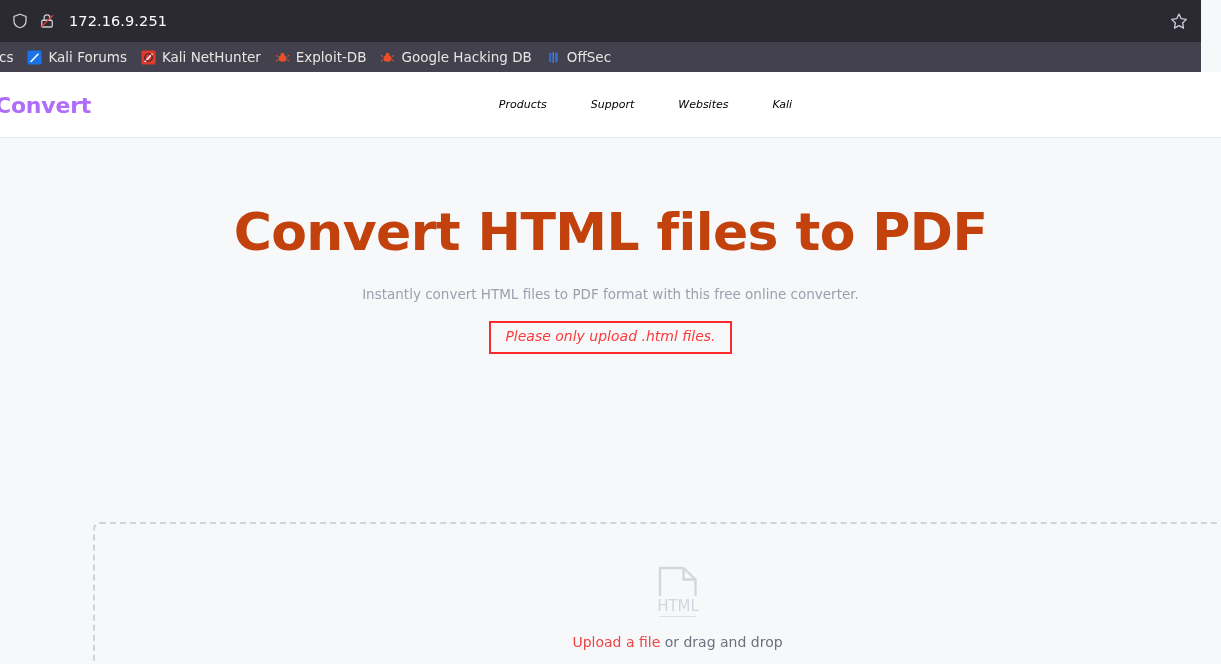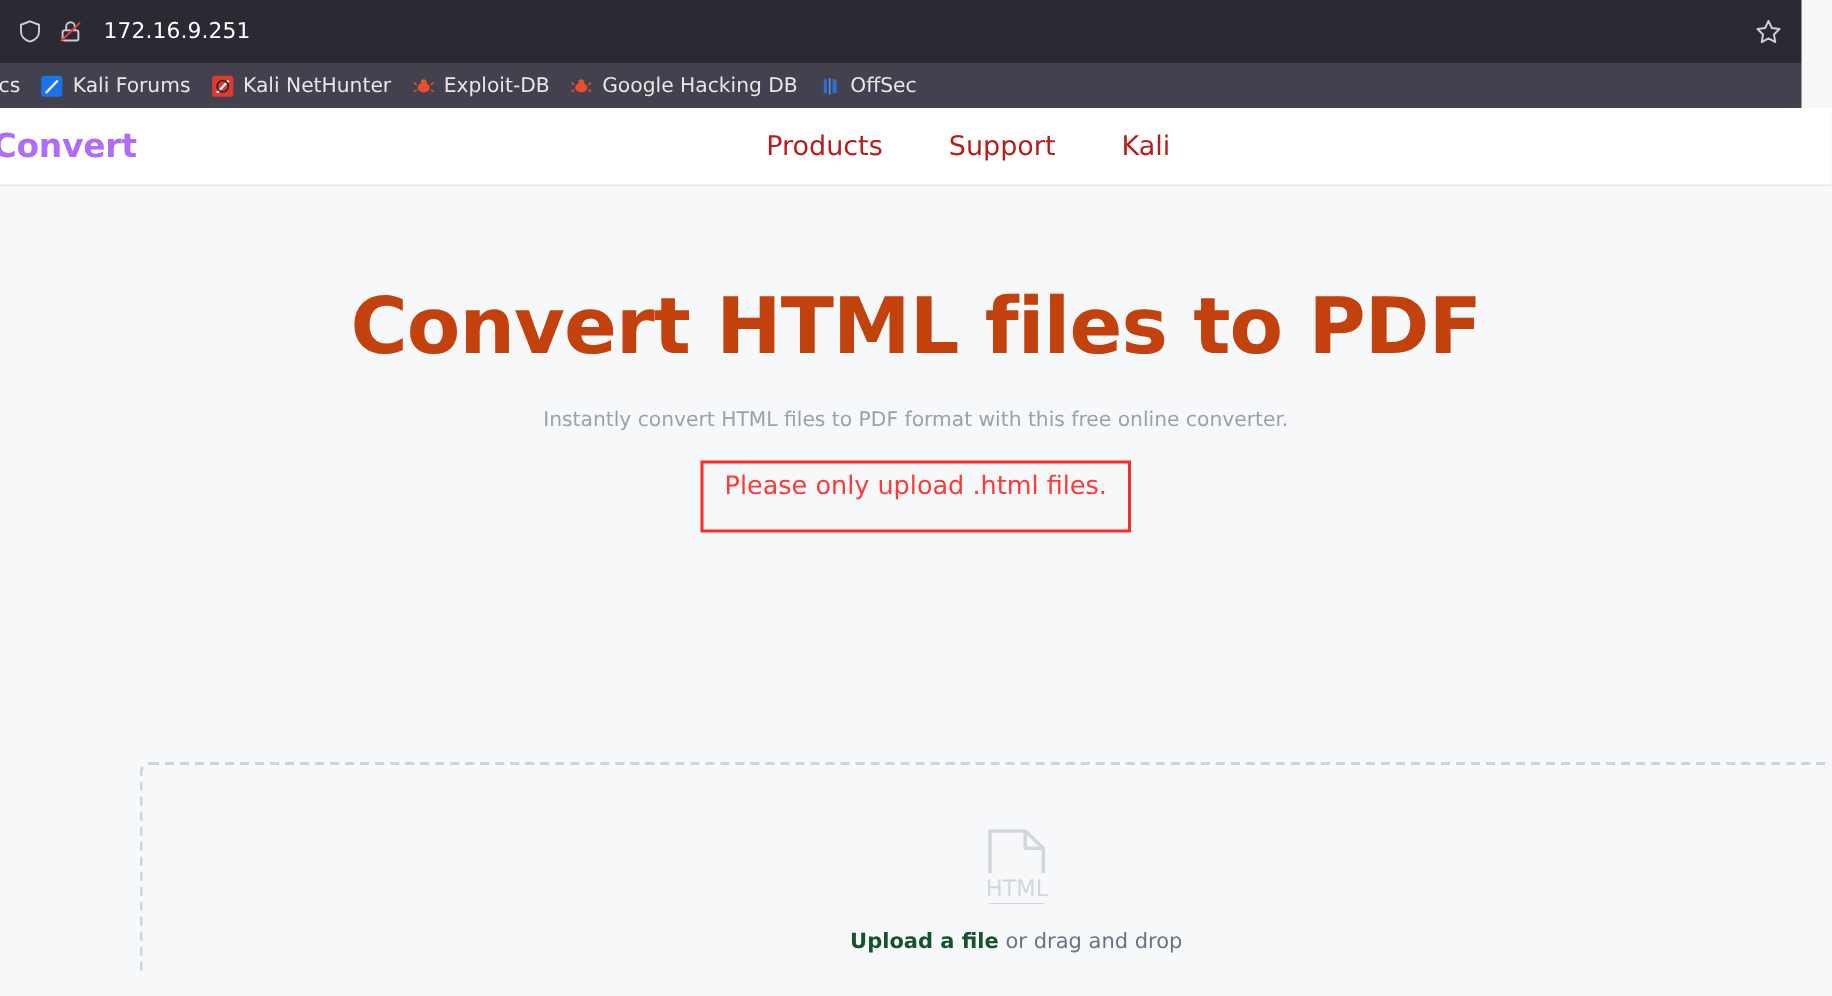--- a/index.html
+++ b/index.html
@@ -82,21 +82,21 @@
   }
   .bm-ico {
     width: 15px;
     height: 15px;
     display: block;
     flex: 0 0 auto;
   }
 
   
   .site-header {
-    height: 52px;
+    height: 66px;
     background: #ffffff;
     border-bottom: 1px solid #e9eaee;
     display: flex;
     align-items: center;
     position: relative;
     box-sizing: border-box;
   }
   .logo {
     position: absolute;
     left: -5px;
@@ -109,25 +109,26 @@
     white-space: nowrap;
   }
   .main-nav {
     margin: 0 auto;
     display: flex;
     align-items: center;
     gap: 0;
     transform: translateX(35px);
   }
   .nav-link {
-    color: #b91c1c;
-    font-size: 18px;
+    color: #000000;
+    font-size: 11px;
     padding: 6px 22px;
     text-decoration: none;
     white-space: nowrap;
+    font-style: italic;
   }
 
   
   .main {
     background: #f7f8fa;
     height: 523px;
     position: relative;
     overflow: hidden;
   }
   .hero-title {
@@ -148,25 +149,26 @@
     padding-top: 22px;
   }
   .alert-wrap {
     display: flex;
     justify-content: center;
     padding-top: 15px;
   }
   .alert-box {
     border: 2px solid #fb2b2b;
     color: #fb3a3a;
-    font-size: 17px;
-    padding: 6px 14px 19px 14px;
+    font-size: 14px;
+    padding: 6px 14px 7px 14px;
     background: #f7f8fa;
     line-height: 1.1;
     white-space: nowrap;
+    font-style: italic;
   }
 
   .dropzone {
     position: absolute;
     left: 93px;
     top: 384px;
     width: 1185px;
     height: 171px;
     border: 2px dashed #cfd3da;
     border-radius: 7px;
@@ -188,22 +190,22 @@
     height: 52px;
     display: block;
   }
   .dz-text {
     margin-top: 16px;
     font-size: 14px;
     color: #6b7280;
     white-space: nowrap;
   }
   .dz-text .strong {
-    font-weight: bold;
-    color: #14532d;
+    font-weight: normal;
+    color: #ef4444;
   }
 </style>
 </head>
 <body>
 
 <div class="browser-chrome">
 
   <div class="url-bar-row">
     <div class="url-left-icons">
       <span class="chrome-icon">
@@ -289,20 +291,21 @@
     </div>
 
   </div>
 </div>
 
 <div class="site-header">
   <div class="logo">Convert</div>
   <nav class="main-nav">
     <a class="nav-link" href="#">Products</a>
     <a class="nav-link" href="#">Support</a>
+    <a class="nav-link" href="#">Websites</a>
     <a class="nav-link" href="#">Kali</a>
   </nav>
 </div>
 
 <div class="main">
 
   <h1 class="hero-title">Convert HTML files to PDF</h1>
   <p class="hero-sub">Instantly convert HTML files to PDF format with this free online converter.</p>
 
   <div class="alert-wrap">

